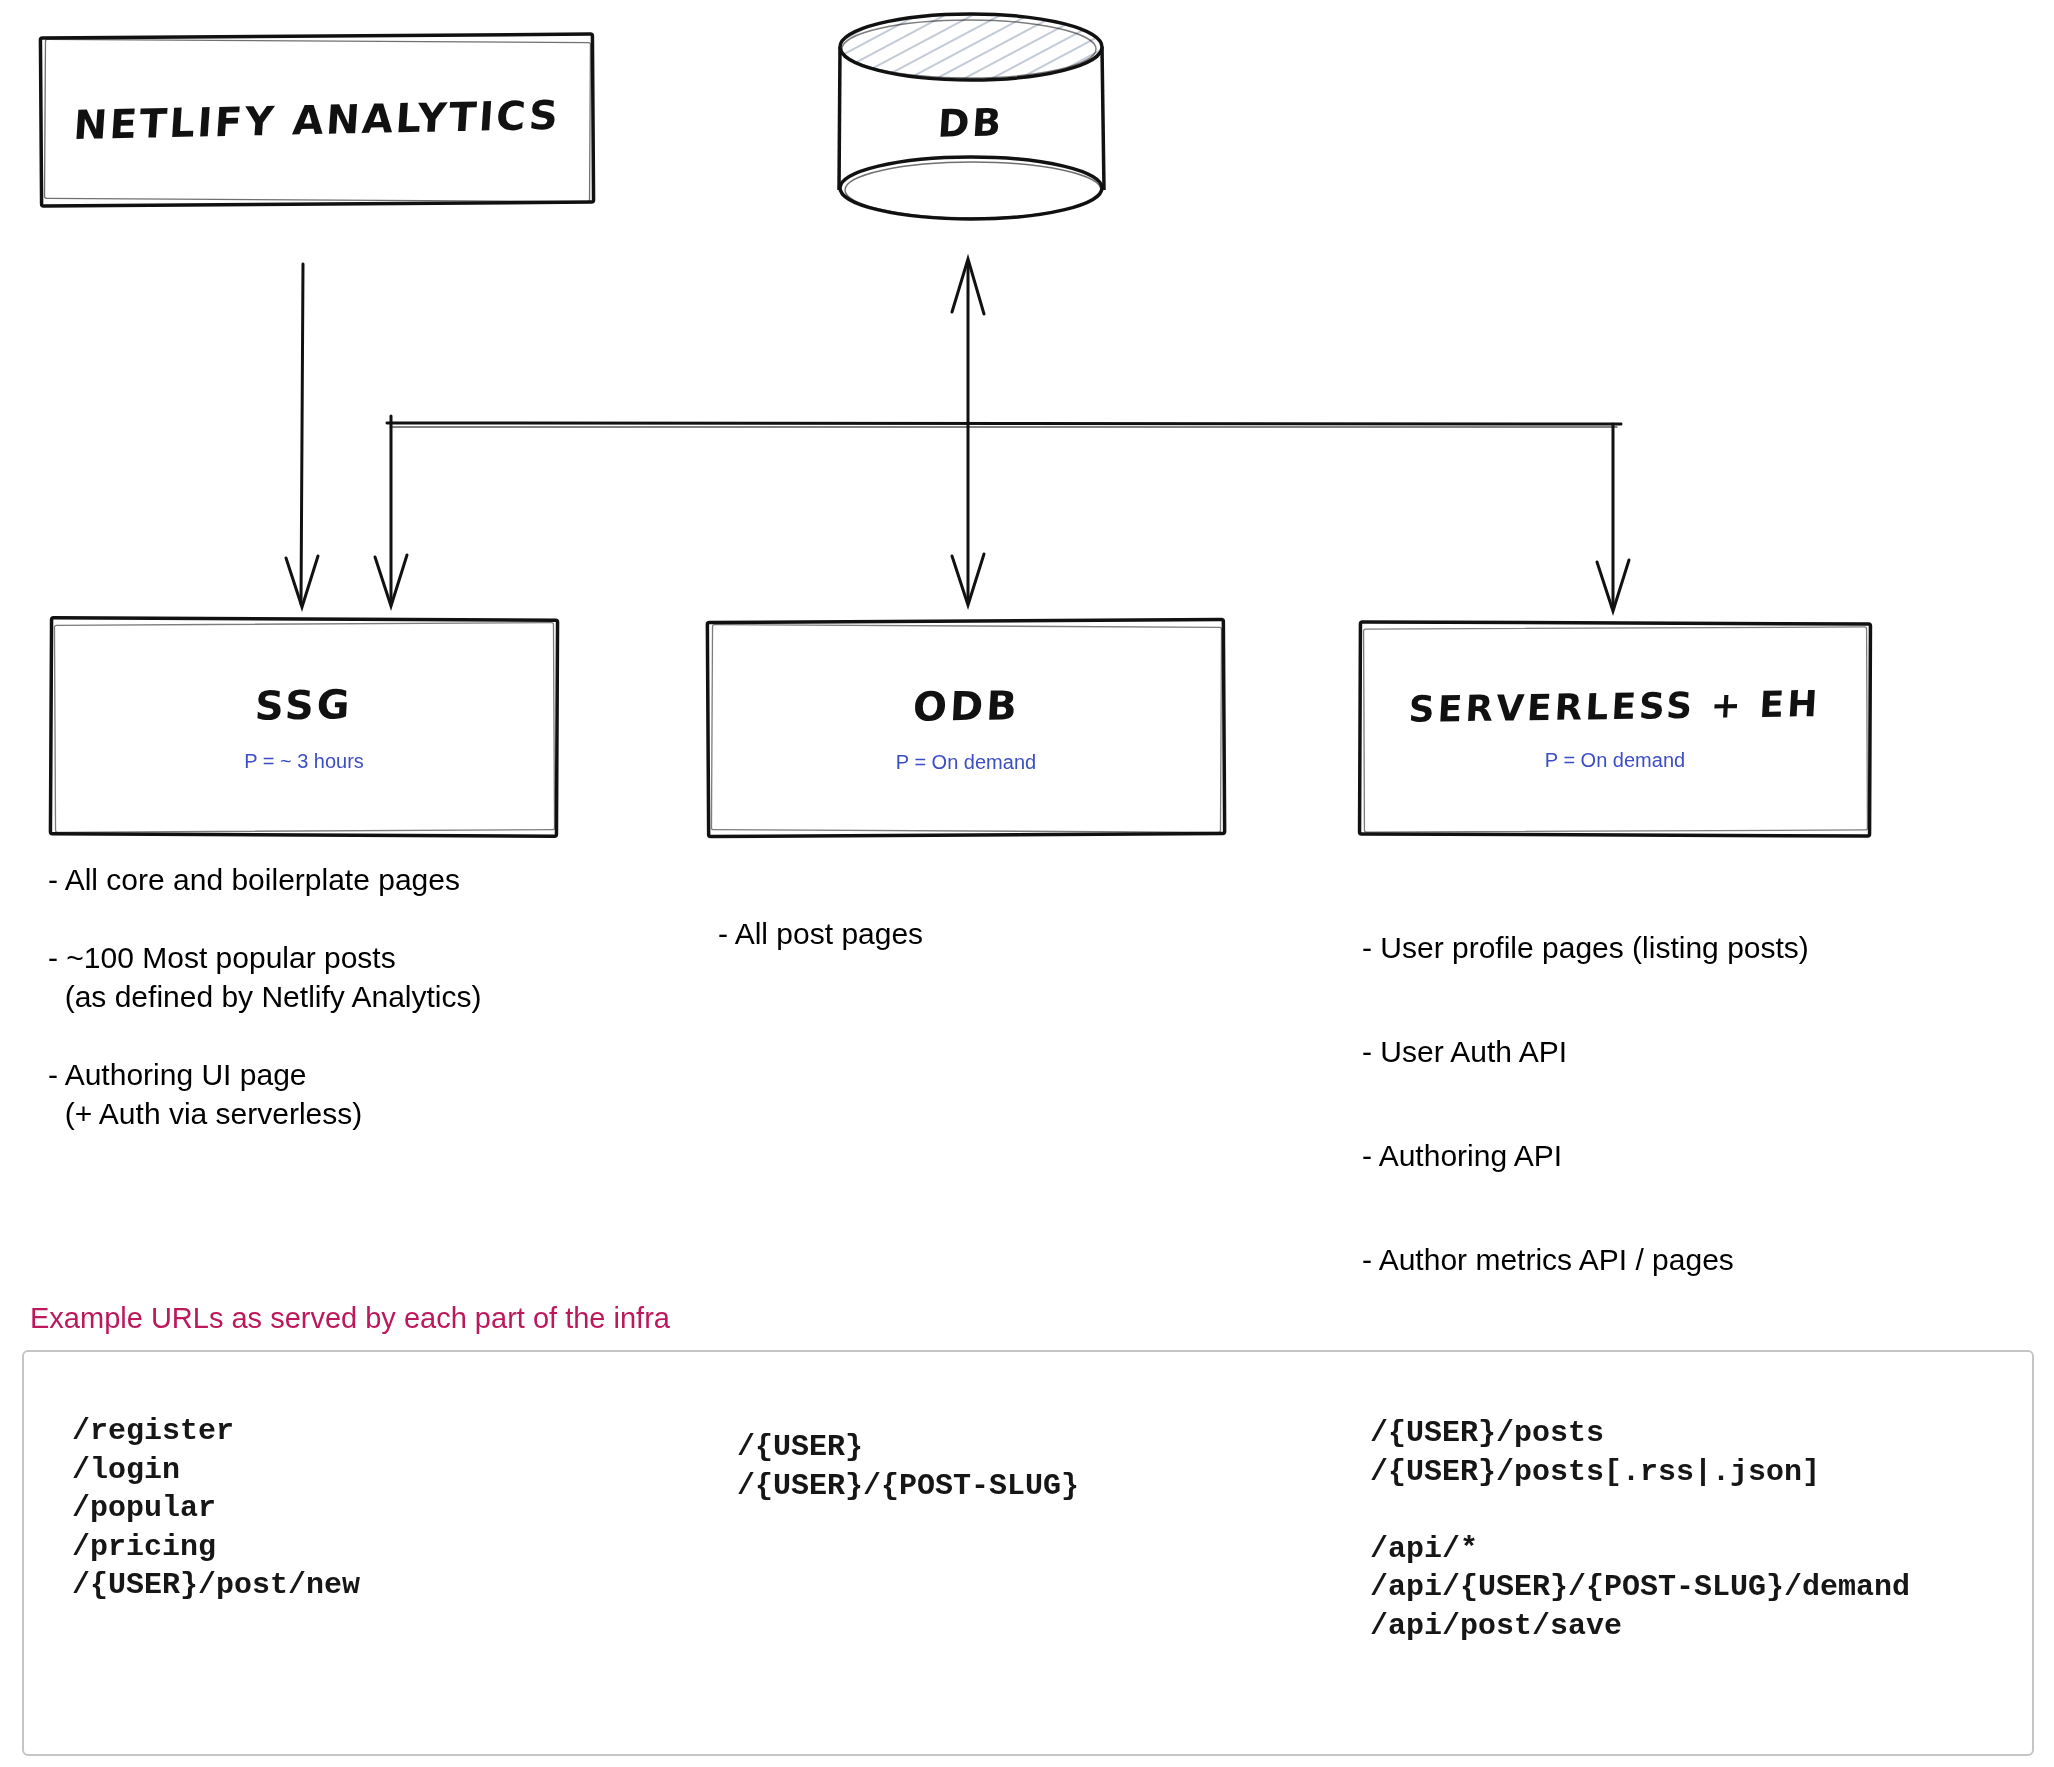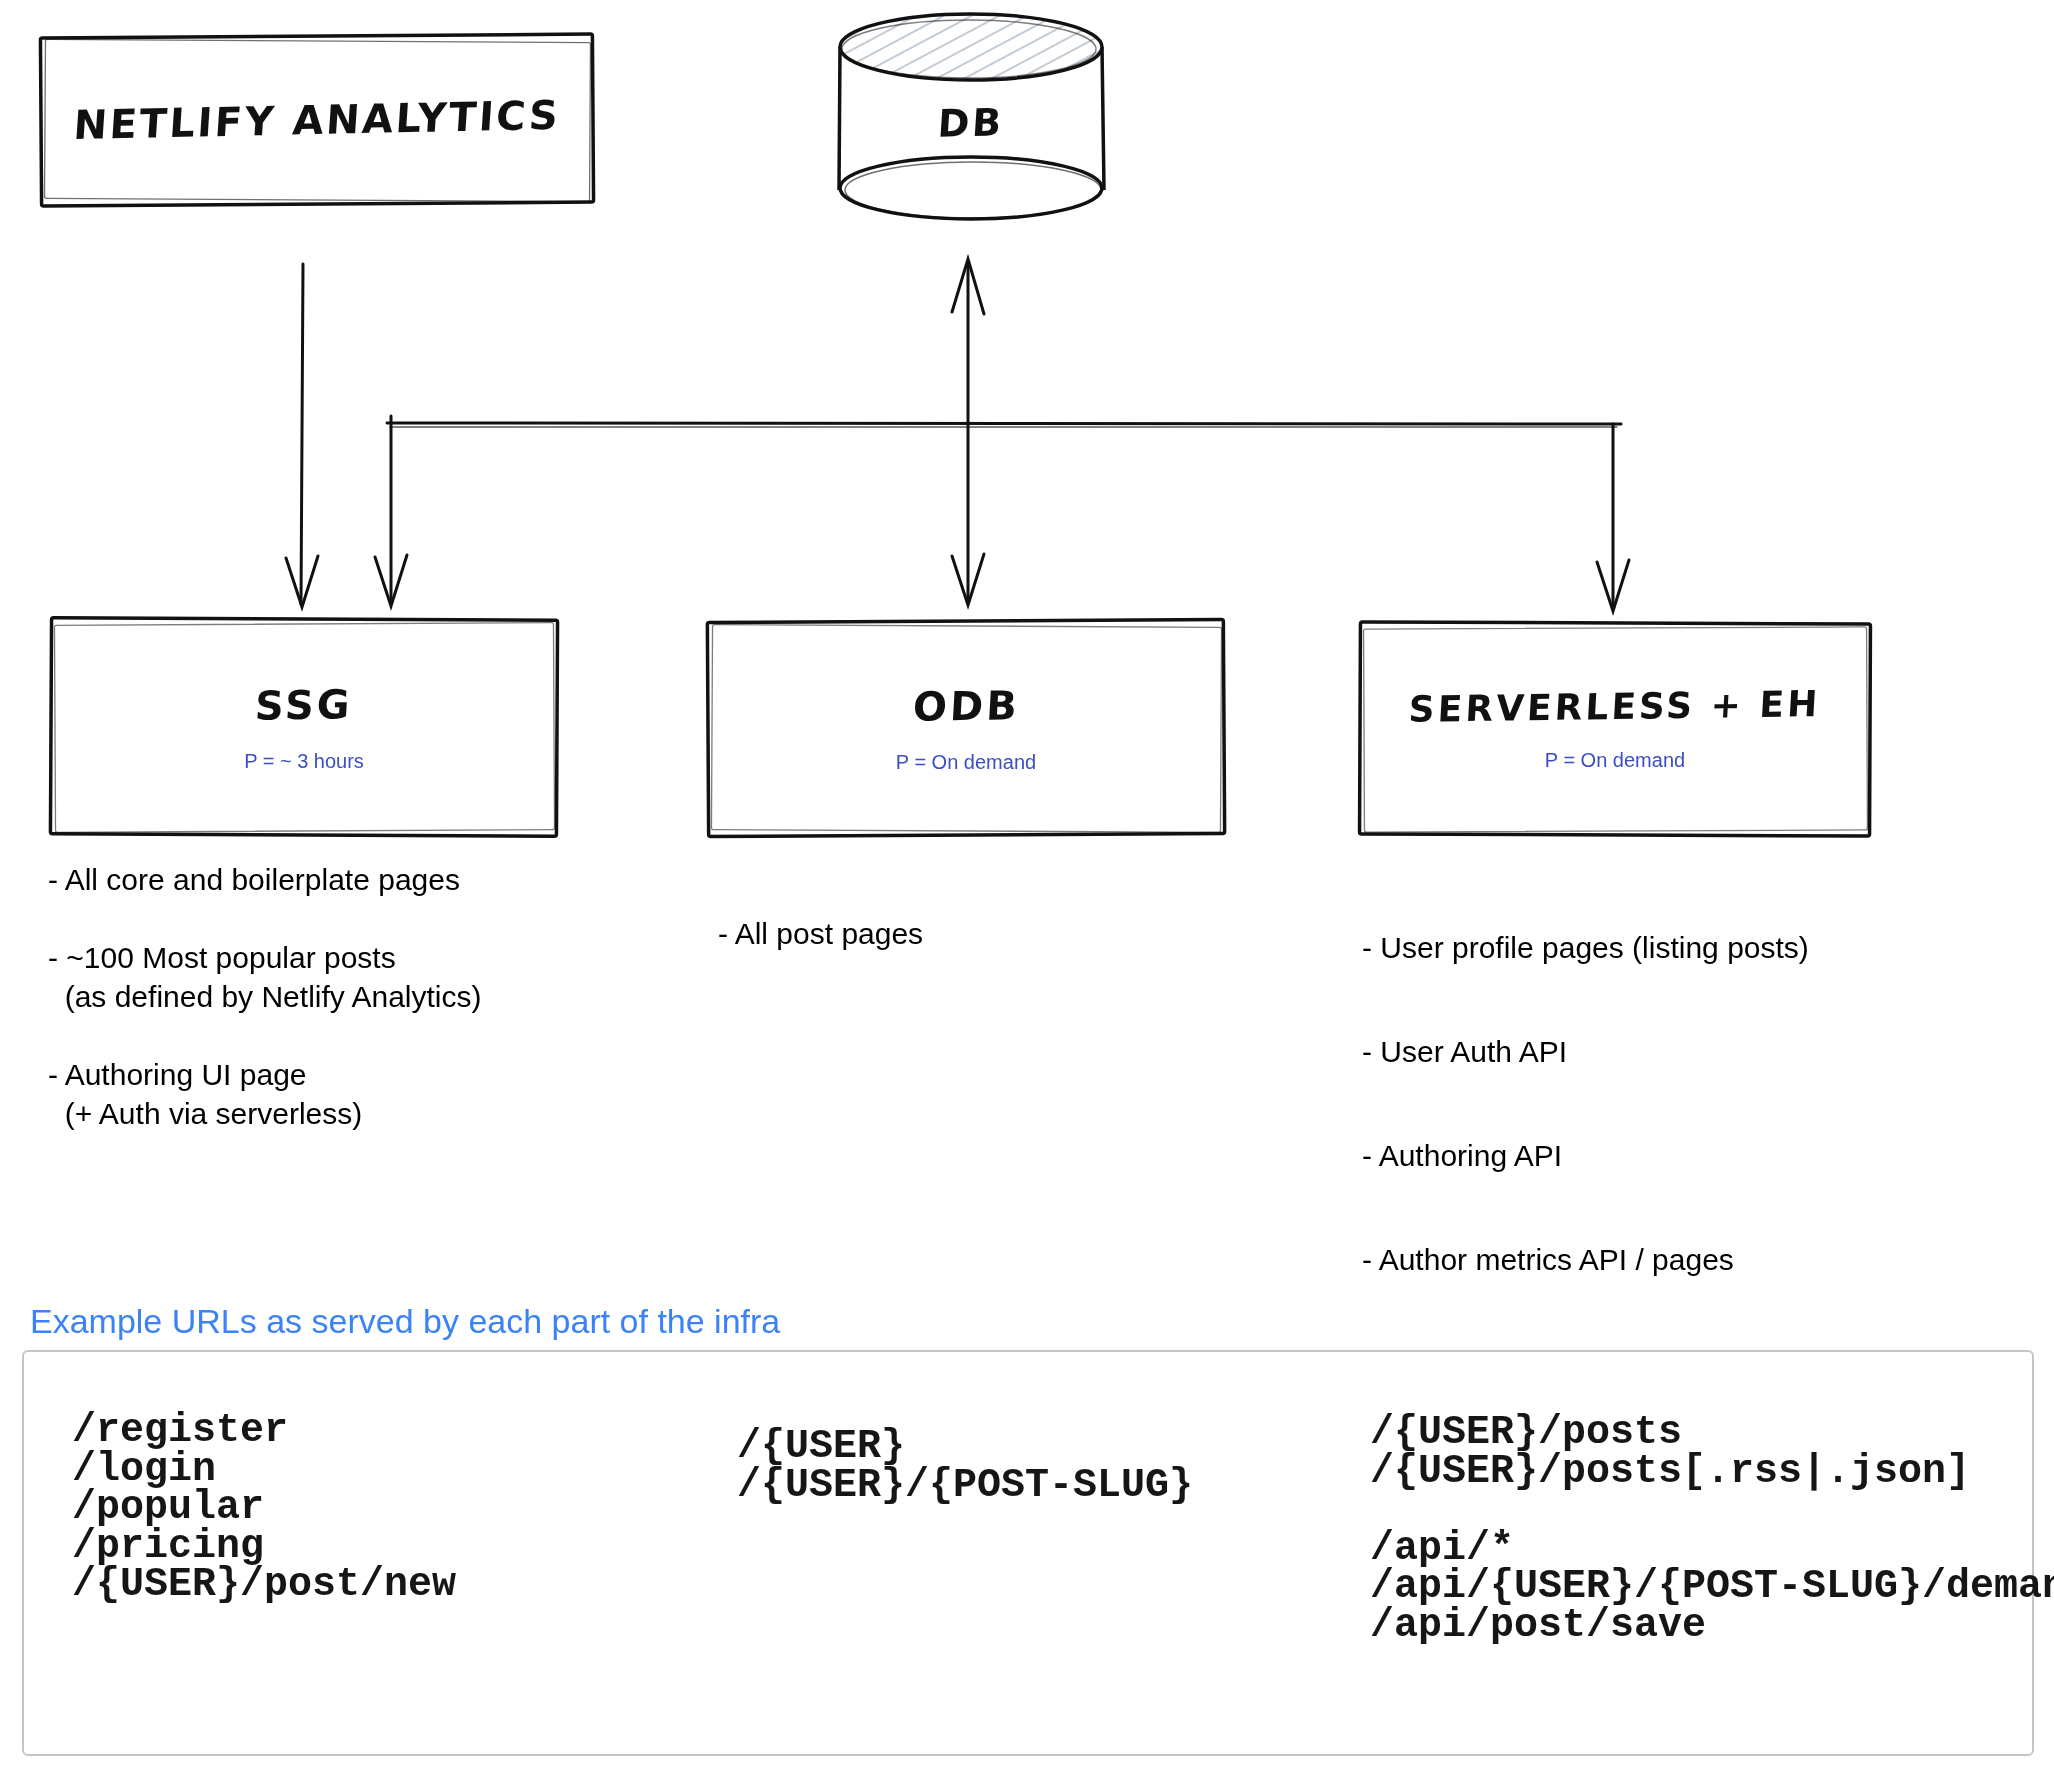--- a/index.html
+++ b/index.html
@@ -46,31 +46,31 @@
     font-family: "Liberation Sans", sans-serif;
     font-size: 30px;
     color: #000;
     white-space: pre;
     line-height: 39px;
   }
   .notes-right { line-height: 52px; }
 
   .footer-label {
     font-family: "Liberation Sans", sans-serif;
-    font-size: 34px;
-    color: #3b82f6;
+    font-size: 29px;
+    color: #be185d;
   }
   .footer-box {
     border: 2px solid #c5c5c5;
     border-radius: 6px;
     background: #ffffff;
   }
   .mono {
     font-family: "Liberation Mono", "DejaVu Sans Mono", monospace;
-    font-size: 40px;
+    font-size: 30px;
     font-weight: 700;
     line-height: 38.5px;
     color: #161616;
     white-space: pre;
   }
 </style>
 </head>
 <body>
 
 <div class="canvas">

